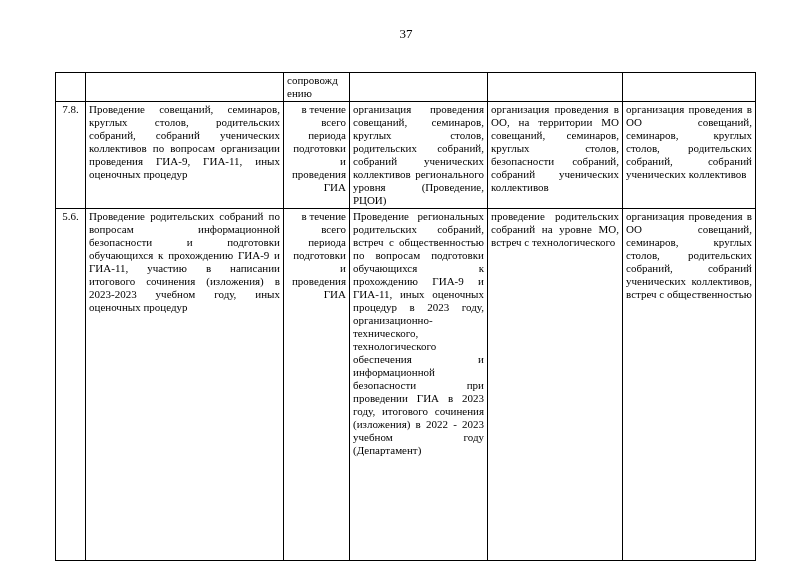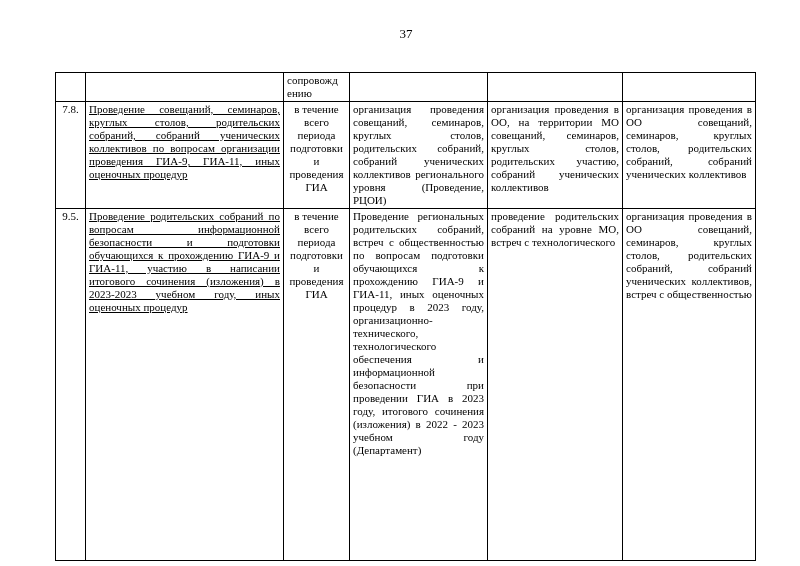--- a/index.html
+++ b/index.html
@@ -41,22 +41,22 @@
   }
   table.grid td {
     border: 1px solid #000000;
     vertical-align: top;
     padding: 1px 3px 1px 3px;
     word-wrap: break-word;
   }
   tr.row-carryover { height: 28px; }
   tr.row-78 { height: 107px; }
   .c-num { text-align: center; }
-  .c-activity { text-align: justify; text-decoration: underline; }
-  .c-period { text-align: center; }
+  .c-activity { text-align: justify; }
+  .c-period { text-align: right; }
   .c-body { text-align: justify; }
   .pre-wrap { white-space: pre-line; text-align: left; }
 </style>
 </head>
 <body>
 
 <div class="page-number">37</div>
 
 <div class="table-wrap">
   <table class="grid">
@@ -77,26 +77,26 @@
         <td class="c-body"></td>
         <td class="c-body"></td>
         <td class="c-body"></td>
       </tr>
 
       <tr class="row-78">
         <td class="c-num">7.8.</td>
         <td class="c-activity">Проведение совещаний, семинаров, круглых столов, родительских собраний, собраний ученических коллективов по вопросам организации проведения ГИА-9, ГИА-11, иных оценочных процедур</td>
         <td class="c-period">в течение всего периода подготовки и проведения ГИА</td>
         <td class="c-body">организация проведения совещаний, семинаров, круглых столов, родительских собраний, собраний ученических коллективов регионального уровня (Проведение, РЦОИ)</td>
-        <td class="c-body">организация проведения в ОО, на территории МО совещаний, семинаров, круглых столов, родительских участию, собраний ученических коллективов</td>
+        <td class="c-body">организация проведения в ОО, на территории МО совещаний, семинаров, круглых столов, безопасности собраний, собраний ученических коллективов</td>
         <td class="c-body">организация проведения в ОО совещаний, семинаров, круглых столов, родительских собраний, собраний ученических коллективов</td>
       </tr>
 
       <tr class="row-79">
-        <td class="c-num">9.5.</td>
+        <td class="c-num">5.6.</td>
         <td class="c-activity">Проведение родительских собраний по вопросам информационной безопасности и подготовки обучающихся к прохождению ГИА-9 и ГИА-11, участию в написании итогового сочинения (изложения) в 2023-2023 учебном году, иных оценочных процедур</td>
         <td class="c-period">в течение всего периода подготовки и проведения ГИА</td>
         <td class="c-body">Проведение региональных родительских собраний, встреч с общественностью по вопросам подготовки обучающихся к прохождению ГИА-9 и ГИА-11, иных оценочных процедур в 2023 году, организационно-технического, технологического обеспечения и информационной безопасности при проведении ГИА в 2023 году, итогового сочинения (изложения) в 2022 - 2023 учебном году (Департамент)</td>
         <td class="c-body">проведение родительских собраний на уровне МО, встреч с технологического</td>
         <td class="c-body">организация проведения в ОО совещаний, семинаров, круглых столов, родительских собраний, собраний ученических коллективов, встреч с общественностью</td>
       </tr>
     </tbody>
   </table>
 </div>
 

